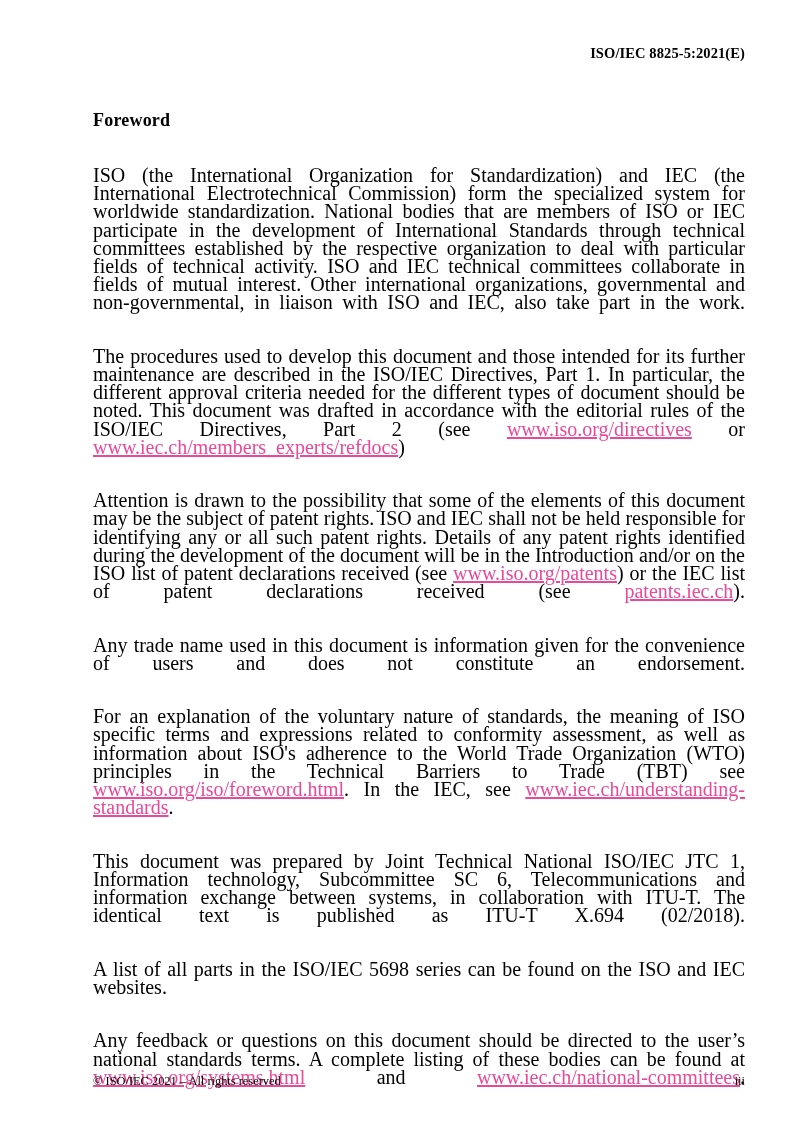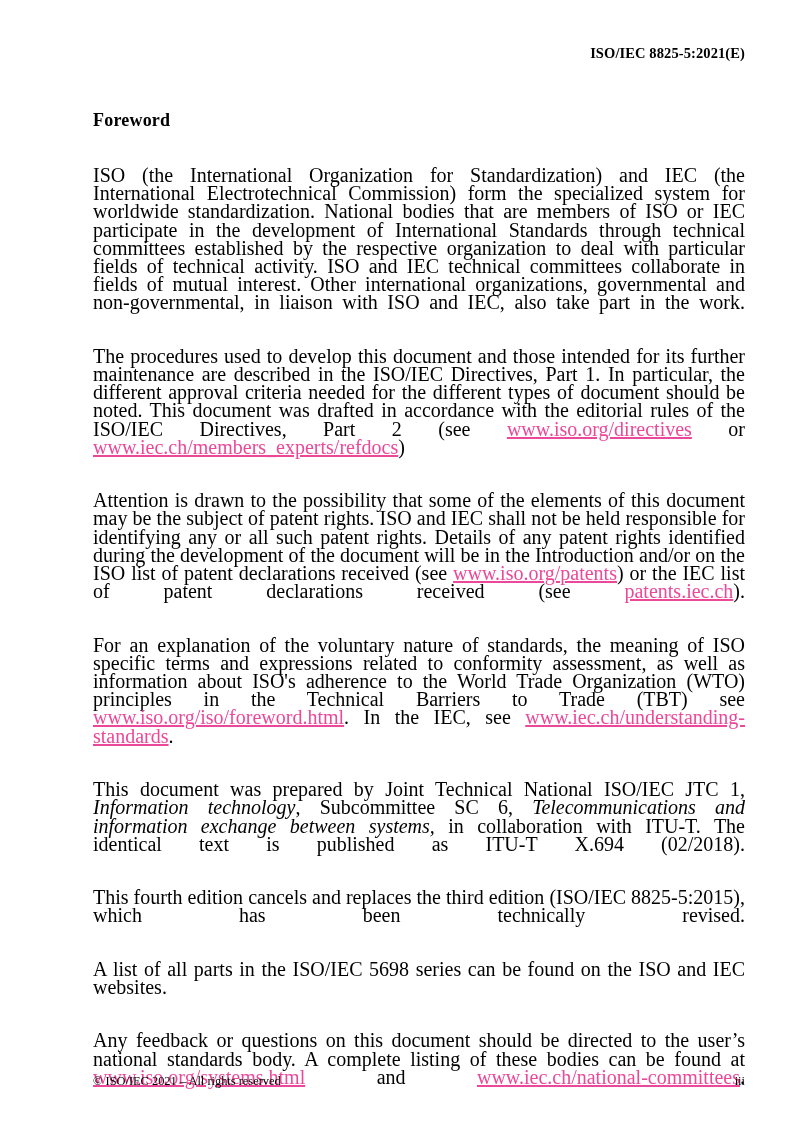--- a/index.html
+++ b/index.html
@@ -67,21 +67,21 @@
     display: inline-block;
     width: 100%;
   }
 
   .link {
     color: #ec4899;
     text-decoration: underline;
     text-underline-offset: 1px;
     cursor: pointer;
   }
-  .ital { font-style: italic; }
+  .ital { }
 
   
   .doc-footer {
     position: absolute;
     left: 93px;
     right: 48px;
     top: 1073px;
     font-size: 12.4px;
     line-height: 16px;
     display: flex;
@@ -101,30 +101,30 @@
   <div class="content">
 
     <h1 class="section-title">Foreword</h1>
 
     <p class="para"><span>ISO (the International Organization for Standardization) and IEC (the International Electrotechnical Commission) form the specialized system for worldwide standardization. National bodies that are members of ISO or IEC participate in the development of International Standards through technical committees established by the respective organization to deal with particular fields of technical activity. ISO and IEC technical committees collaborate in fields of mutual interest. Other international organizations, governmental and non-governmental, in liaison with ISO and IEC, also take part in the work.</span></p>
 
     <p class="para"><span>The procedures used to develop this document and those intended for its further maintenance are described in the ISO/IEC Directives, Part 1. In particular, the different approval criteria needed for the different types of document should be noted. This document was drafted in accordance with the editorial rules of the ISO/IEC Directives, Part 2 (see </span><a class="link" href="#">www.iso.org/directives</a><span> or </span><a class="link" href="#">www.iec.ch/members_experts/refdocs</a><span>)</span></p>
 
     <p class="para"><span>Attention is drawn to the possibility that some of the elements of this document may be the subject of patent rights. ISO and IEC shall not be held responsible for identifying any or all such patent rights. Details of any patent rights identified during the development of the document will be in the Introduction and/or on the ISO list of patent declarations received (see </span><a class="link" href="#">www.iso.org/patents</a><span>) or the IEC list of patent declarations received (see </span><a class="link" href="#">patents.iec.ch</a><span>).</span></p>
 
+    <p class="para"><span>Any trade name used in this document is information given for the convenience of users and does not constitute an endorsement.</span></p>
 
     <p class="para"><span>For an explanation of the voluntary nature of standards, the meaning of ISO specific terms and expressions related to conformity assessment, as well as information about ISO's adherence to the World Trade Organization (WTO) principles in the Technical Barriers to Trade (TBT) see </span><a class="link" href="#">www.iso.org/iso/foreword.html</a><span>. In the IEC, see </span><a class="link" href="#">www.iec.ch/understanding-standards</a><span>.</span></p>
 
     <p class="para"><span>This document was prepared by Joint Technical National ISO/IEC JTC 1, </span><span class="ital">Information technology</span><span>, Subcommittee SC 6, </span><span class="ital">Telecommunications and information exchange between systems,</span><span> in collaboration with ITU-T. The identical text is published as ITU-T X.694 (02/2018).</span></p>
 
-    <p class="para"><span>This fourth edition cancels and replaces the third edition (ISO/IEC 8825-5:2015), which has been technically revised.</span></p>
 
     <p class="para"><span>A list of all parts in the ISO/IEC 5698 series can be found on the ISO and IEC websites.</span></p>
 
-    <p class="para"><span>Any feedback or questions on this document should be directed to the user’s national standards body. A complete listing of these bodies can be found at </span><a class="link" href="#">www.iso.org/systems.html</a><span> and </span><a class="link" href="#">www.iec.ch/national-committees</a><span>.</span></p>
+    <p class="para"><span>Any feedback or questions on this document should be directed to the user’s national standards terms. A complete listing of these bodies can be found at </span><a class="link" href="#">www.iso.org/systems.html</a><span> and </span><a class="link" href="#">www.iec.ch/national-committees</a><span>.</span></p>
 
   </div>
 
   <div class="doc-footer">
     <span class="copyright">© ISO/IEC 2021 – All rights reserved</span>
     <span class="page-number">iii</span>
   </div>
 
 </div>
 

